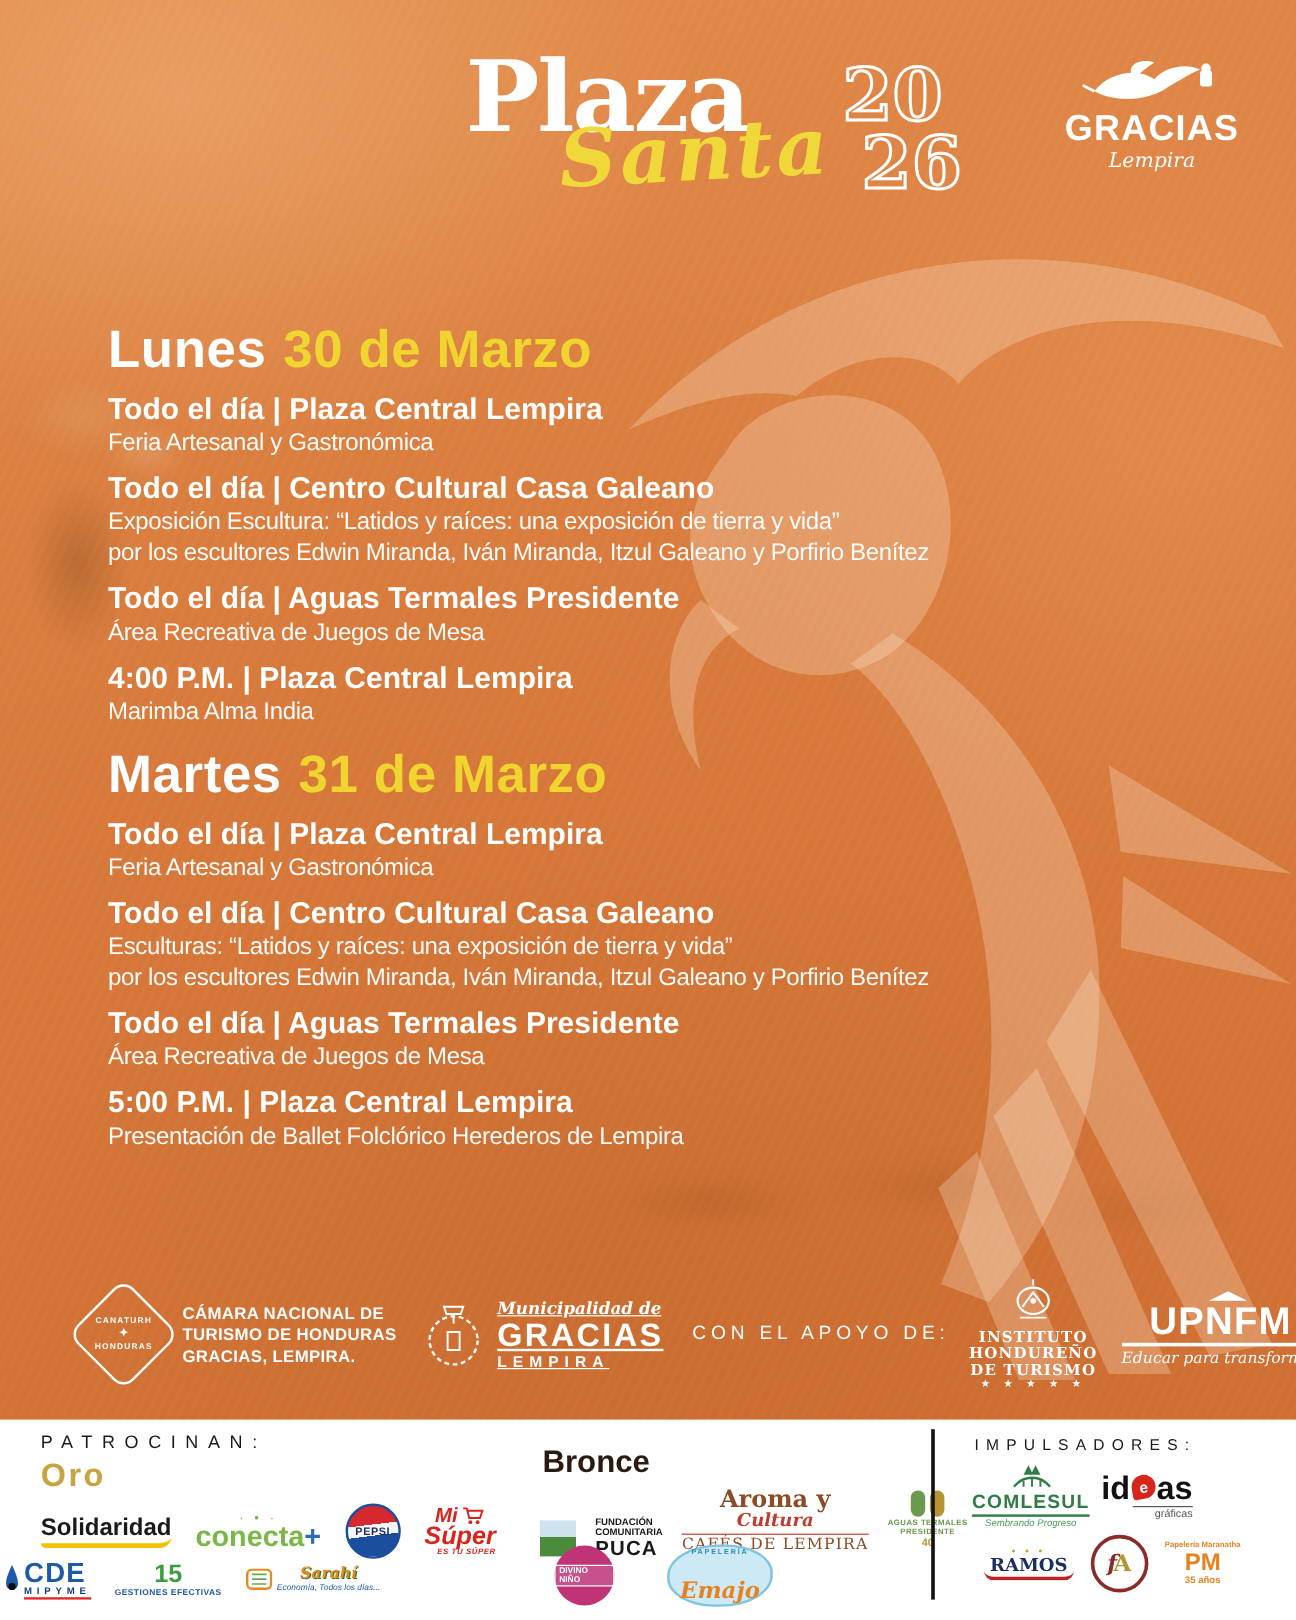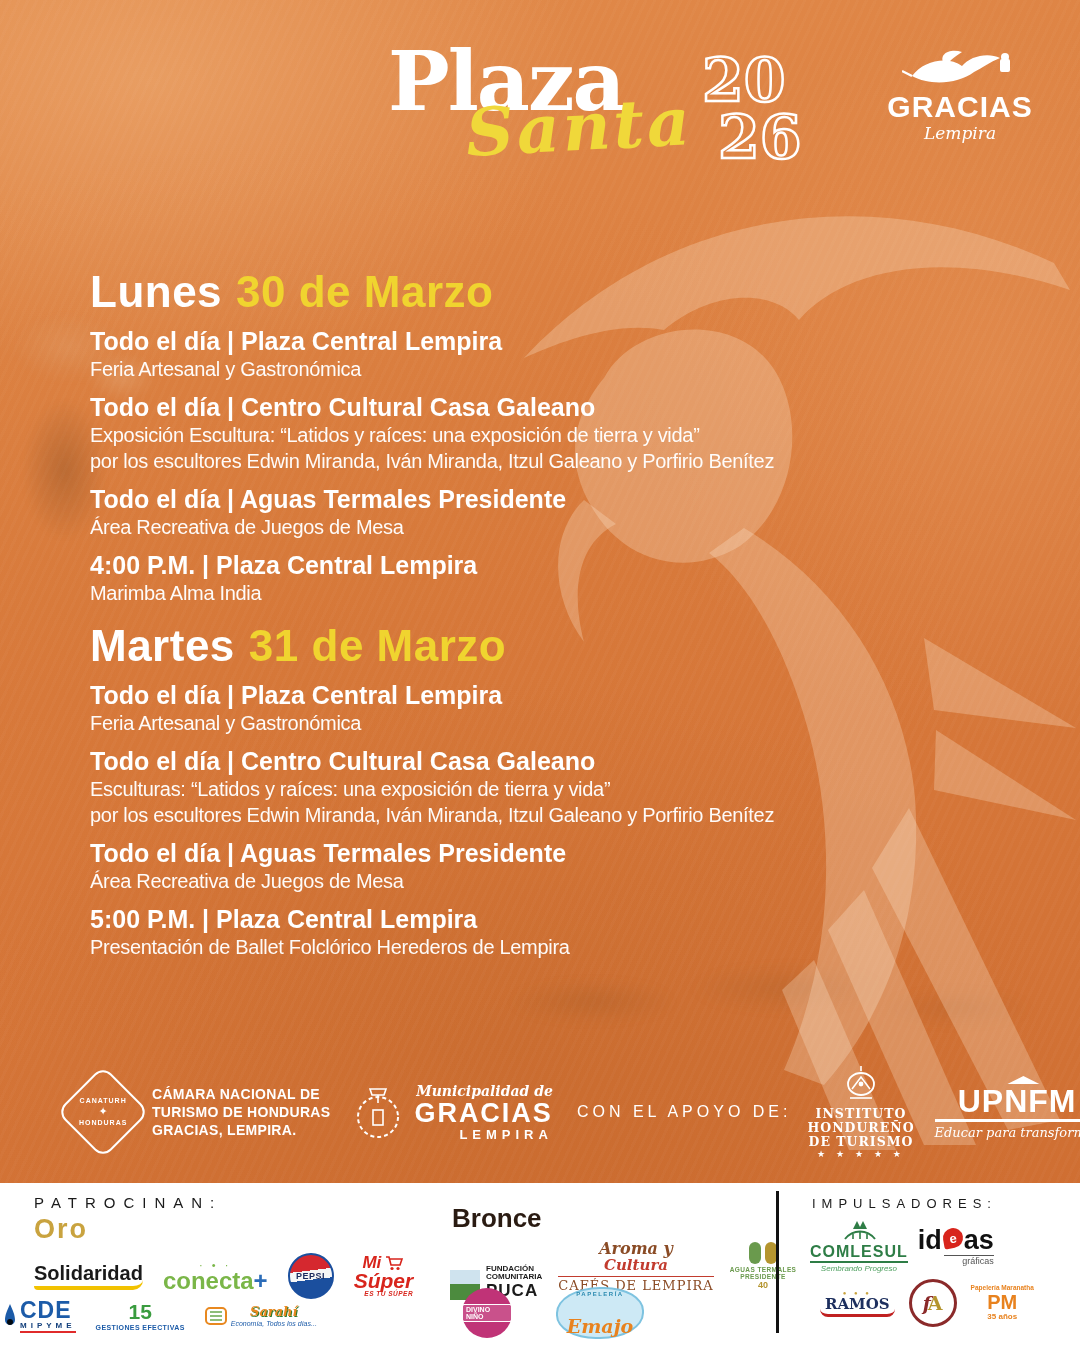--- a/index.html
+++ b/index.html
@@ -70,21 +70,21 @@
   .line{font-size:20px;line-height:1.3;letter-spacing:-0.3px;color:rgba(255,255,255,0.97);}
   
   .orgs{position:absolute;left:70px;right:24px;top:1062px;height:100px;display:flex;align-items:center;color:#fff;white-space:nowrap;}
   .canaturh{display:flex;align-items:center;gap:16px;}
   .diamond{width:62px;height:62px;border:2.5px solid #fff;border-radius:12px;transform:rotate(45deg);display:flex;align-items:center;justify-content:center;flex:none;}
   .diamond-in{transform:rotate(-45deg);text-align:center;line-height:1.2;}
   .diamond-in .d1{font-size:7px;letter-spacing:1px;font-weight:bold;}
   .diamond-in .d2{font-size:11px;}
   .cam-text{font-size:14px;font-weight:bold;line-height:1.3;letter-spacing:0.3px;}
   .muni{display:flex;align-items:center;gap:10px;margin-left:22px;}
-  .muni-text{text-align:right;line-height:1;}
+  .muni-text{text-align:left;line-height:1;text-decoration:underline;}
   .muni-l1{font-family:"DejaVu Serif",serif;font-style:italic;font-weight:bold;font-size:14px;}
   .muni-l2{font-size:27px;font-weight:800;letter-spacing:2px;margin-top:2px;}
   .muni-l3{font-size:13px;font-weight:bold;letter-spacing:5px;margin-top:1px;}
   .apoyo{margin-left:24px;font-size:16px;letter-spacing:4px;}
   .iht{margin-left:16px;text-align:center;font-family:"DejaVu Serif",serif;line-height:1.1;}
   .iht-line{font-size:12.5px;font-weight:bold;letter-spacing:1px;}
   .iht-stars{font-size:9px;letter-spacing:4px;margin-top:2px;}
   .upnfm{margin-left:20px;text-align:center;}
   .upnfm-name{font-size:32px;font-weight:800;letter-spacing:1px;line-height:1;position:relative;border-bottom:3px solid #fff;padding:0 2px 2px;}
   .upnfm-roof{position:absolute;left:50%;top:-9px;transform:translateX(-30%);width:0;height:0;
@@ -121,27 +121,27 @@
   .cde{display:flex;align-items:center;gap:4px;}
   .cde-text{line-height:1;}
   .cde-name{font-size:23px;font-weight:800;color:#1c5ba8;letter-spacing:1px;}
   .cde-sub{font-size:8px;font-weight:bold;color:#13407c;letter-spacing:4px;border-bottom:2px solid #e02b2b;padding-bottom:1px;}
   .gest{text-align:center;line-height:1;}
   .gest-num{font-size:21px;font-weight:800;color:#3a9c3f;}
   .gest-text{font-size:7px;font-weight:bold;color:#1c5ba8;letter-spacing:0.4px;margin-top:2px;}
   .sarahi{text-align:center;line-height:1;display:flex;align-items:center;gap:4px;}
   .sarahi-name{font-family:"DejaVu Serif",serif;font-style:italic;font-weight:bold;font-size:13px;color:#e8881f;text-shadow:1px 1px 0 #2d7a2d;}
   .sarahi-tag{font-size:7px;color:#1c5ba8;font-style:italic;margin-top:2px;}
-  .puca{display:flex;align-items:flex-end;gap:6px;margin-top:32px;}
+  .puca{display:flex;align-items:center;gap:16px;margin-top:32px;}
   .puca-img{width:30px;height:30px;flex:none;background:linear-gradient(#cfe3ee 0 46%,#4c8b3e 46% 100%);}
   .puca-text{line-height:1.05;}
   .puca-top{font-size:8px;font-weight:bold;}
   .puca-name{font-size:17px;font-weight:800;letter-spacing:1px;}
   .aroma{text-align:center;font-family:"DejaVu Serif",serif;line-height:1;}
-  .aroma-1{font-style:italic;font-weight:bold;color:#8a4b25;font-size:16px;}
+  .aroma-1{font-weight:bold;color:#8a4b25;font-size:20px;}
   .aroma-2{font-style:italic;font-weight:bold;color:#c23b2e;font-size:15px;margin-top:1px;}
   .aroma-tag{font-size:13px;color:#8a4b25;letter-spacing:1px;border-top:1px solid #c23b2e;margin-top:3px;padding-top:2px;}
   .aguas{text-align:center;line-height:1;}
   .aguas-leaves{display:flex;gap:4px;justify-content:center;margin-bottom:3px;}
   .leaf{width:12px;height:22px;border-radius:6px;}
   .leaf-g{background:#6a9a4d;} .leaf-y{background:#b5952f;}
   .aguas-text{font-size:6.5px;font-weight:bold;color:#6a9a4d;letter-spacing:0.4px;}
   .aguas-num{font-size:9px;font-weight:bold;color:#b5952f;margin-top:1px;}
   .divino{width:50px;height:50px;border-radius:50%;background:#c03377;display:flex;align-items:center;justify-content:center;flex:none;}
   .divino span{font-size:7px;font-weight:800;color:#fff;border:1px solid #fff;border-radius:2px;padding:1px 3px;background:rgba(255,255,255,0.15);}

